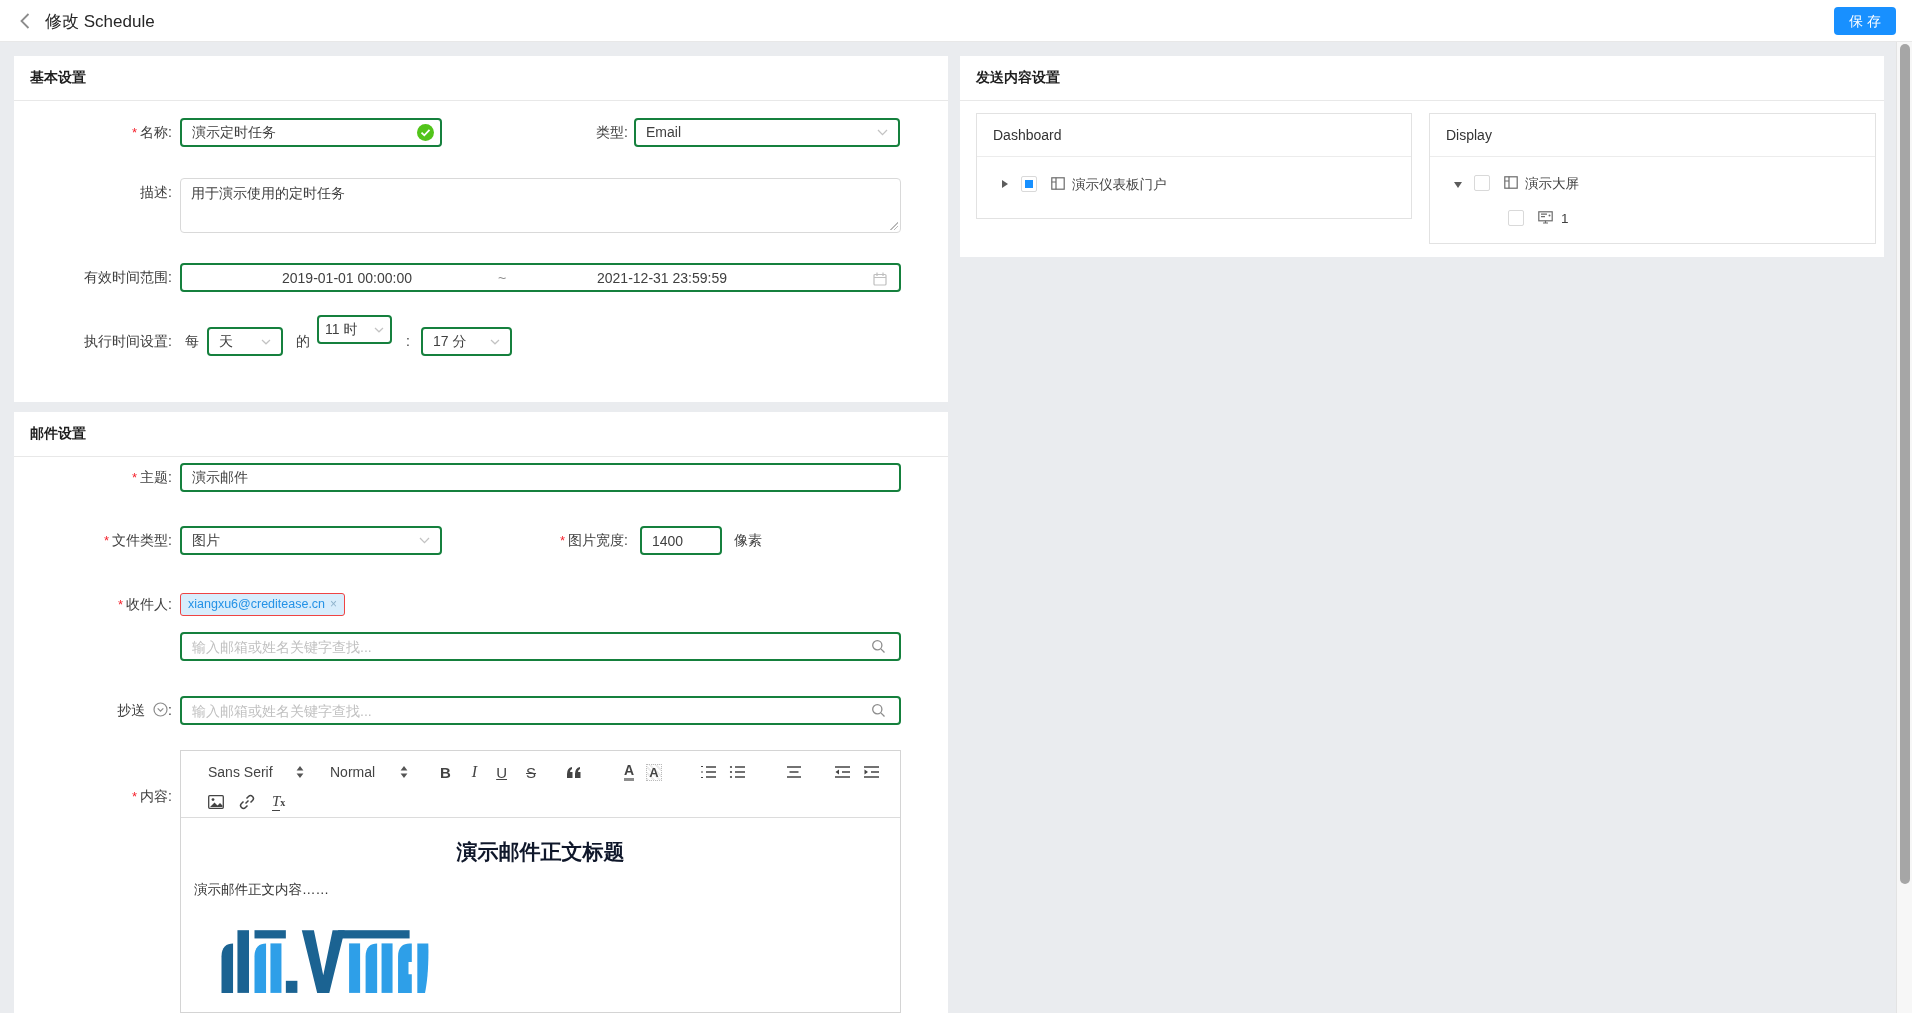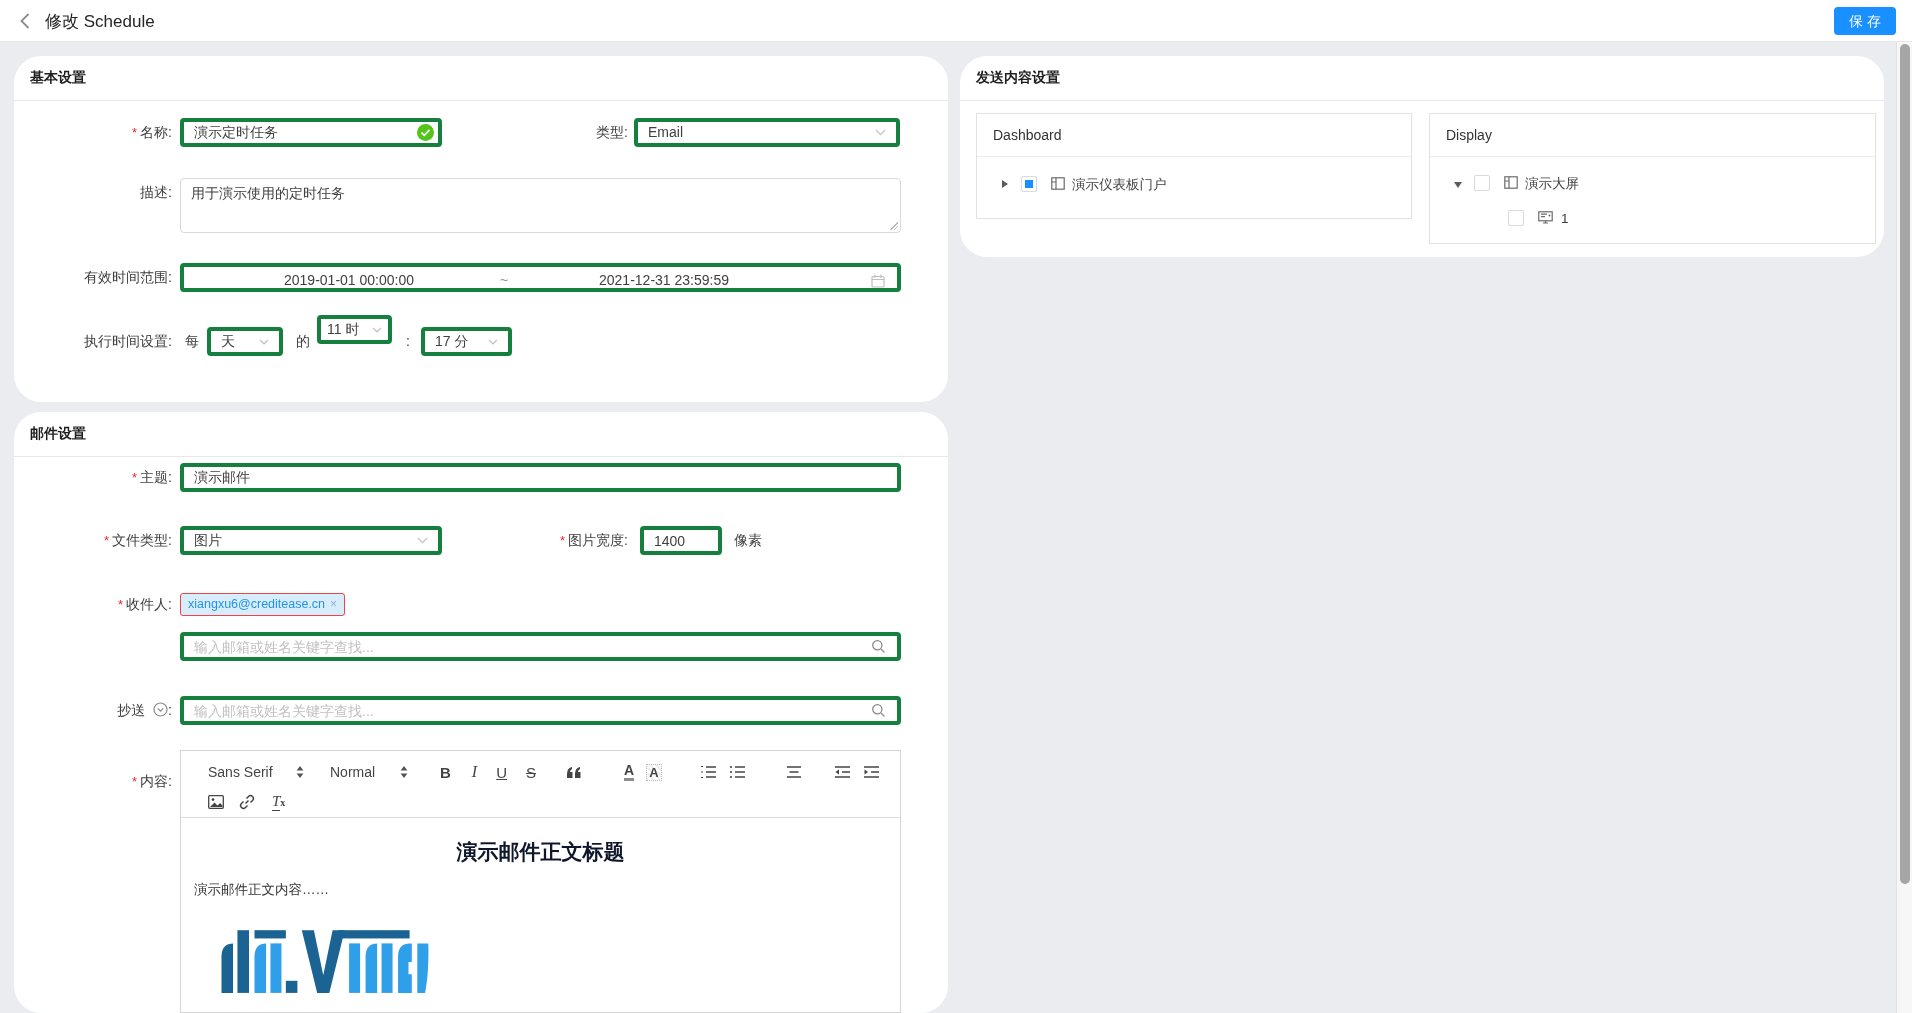--- a/index.html
+++ b/index.html
@@ -3,27 +3,27 @@
 <meta charset="utf-8">
 <style>
   * { margin:0; padding:0; box-sizing:border-box; }
   html,body { width:1912px; height:1013px; }
   body {
     font-family:"Liberation Sans","DejaVu Sans",sans-serif;
     background:#eaecef; color:#404040; overflow:hidden; position:relative;
     font-size:14px;
   }
   .abs { position:absolute; }
-  .card { position:absolute; background:#fff;border-radius:27px; }
+  .card { position:absolute; background:#fff; }
   .card-title { position:absolute; left:16px; top:13px; font-size:14px; font-weight:bold; color:#1f1f1f; }
   .card-divider { position:absolute; left:0; right:0; top:44px; border-top:1px solid #e8e8e8; }
   .lbl { position:absolute; text-align:right; white-space:nowrap; color:#404040; line-height:29px; font-size:14px; }
   .star { color:#f5222d; margin-right:3px; font-size:13px; }
   .inp, .sel {
-    position:absolute; height:29px; border:4px solid #15803d; border-radius:4px;
+    position:absolute; height:29px; border:2px solid #15803d; border-radius:4px;
     background:#fff; font-size:14px; color:#404040; padding:0 10px;
     font-family:inherit; line-height:27px;
   }
   input.inp { outline:none; }
   input.inp::placeholder { color:#c0c0c0; }
   .sel { display:flex; align-items:center; justify-content:space-between; }
   .sel .chev { color:#c3c3c3; display:flex; }
   .txtarea {
     position:absolute; border:1px solid #d9d9d9; border-radius:4px; background:#fff;
     font-size:14px; color:#404040; padding:4px 10px; line-height:21px; font-family:inherit;
@@ -206,21 +206,21 @@
     </span><span>:</span>
   </div>
   <input class="inp" style="left: 166px; top: 284px; width: 721px; padding-right: 34px;" placeholder="输入邮箱或姓名关键字查找...">
   <span class="abs" style="left:857px;top:291px;">
     <svg width="15" height="15" viewBox="0 0 15 15" fill="none" stroke="#8c8c8c" stroke-width="1.3">
       <circle cx="6.3" cy="6.3" r="4.6"></circle>
         <path d="M9.9 9.9 L13.5 13.5"></path>
     </svg>
   </span>
 
-  <div class="lbl" style="left:38px;top:355px;width:120px;">
+  <div class="lbl" style="left:38px;top:370px;width:120px;">
     <span class="star">*</span><span>内容:</span>
   </div>
   <div class="editor" style="left:166px;top:338px;width:721px;height:263px;">
     <div class="ql-toolbar">
       <div class="ql-row">
         <span class="ql-item" style="width:96px;justify-content:space-between;">
           <span>Sans Serif</span>
           <svg width="8" height="12" viewBox="0 0 8 12">
               <path d="M4 0 L7.4 4.4 H0.6 Z M4 12 L0.6 7.6 H7.4 Z" fill="#555"></path>
             </svg>

